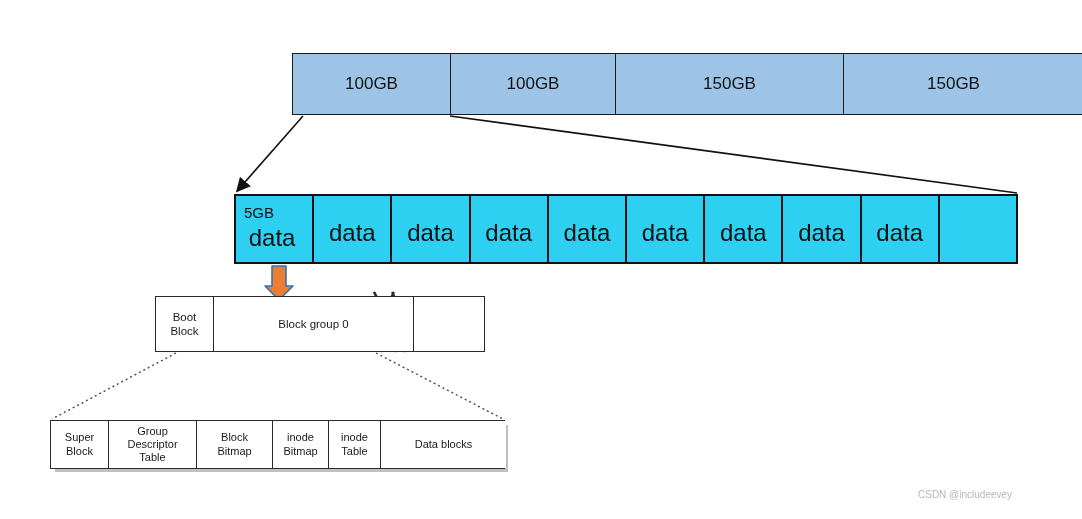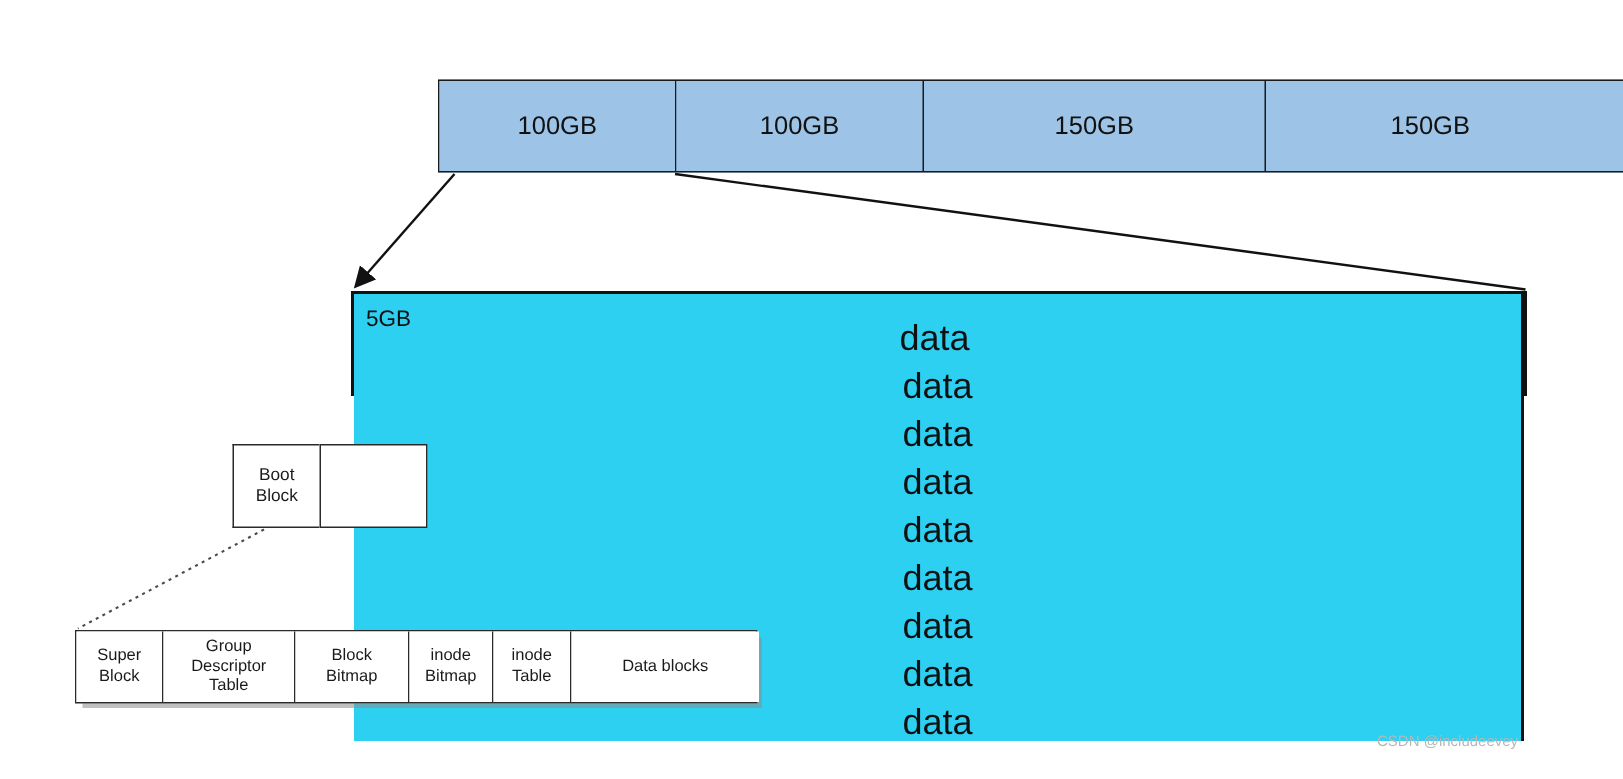--- a/index.html
+++ b/index.html
@@ -24,21 +24,21 @@
   .disk-part{
     display:flex;align-items:center;justify-content:center;
     border-right:1.5px solid #1a1a1a;box-sizing:border-box;
     font-size:17px;color:#111;background:#9dc3e6;
   }
   .disk-part:last-child{border-right:none;}
 
   
   .part-bar{
     position:absolute;left:234px;top:194px;width:784px;height:70px;
-    display:flex;border:2px solid #111;box-sizing:border-box;background:#7f1d1d;flex-direction:column;
+    display:flex;border:2px solid #111;box-sizing:border-box;background:#7f1d1d;
   }
   .part-cell{
     flex:1 1 0;display:flex;flex-direction:column;align-items:center;
     justify-content:center;border-right:2px solid #111;box-sizing:border-box;
     background:#2ed0f2;position:relative;
   }
   .part-cell:last-child{border-right:none;}
   .part-cell .cap{
     position:absolute;left:8px;top:9px;font-size:15px;color:#111;line-height:1;
   }
@@ -159,20 +159,23 @@
       <div class="part-cell">
         <span class="lbl">data</span>
       </div>
       <div class="part-cell"></div>
     </div>
 
   <div class="bg-bar" id="bg-bar">
       <div class="bg-cell" style="flex: 0 0 58px;">
         <span>Boot<br>Block</span>
       </div>
+      <div class="bg-cell" style="flex: 0 0 200px;">
+        <span>Block group 0</span>
+      </div>
       <div class="bg-cell gap" style="flex: 0 0 72px;"></div>
     </div>
 
   <div class="detail-bar" id="detail-bar">
       <div class="detail-cell" style="flex: 0 0 58px; align-items: center;">
         <span>Super<br>Block</span>
       </div>
       <div class="detail-cell" style="flex: 0 0 88px;">
         <span>Group<br>Descriptor<br>Table</span>
       </div>

